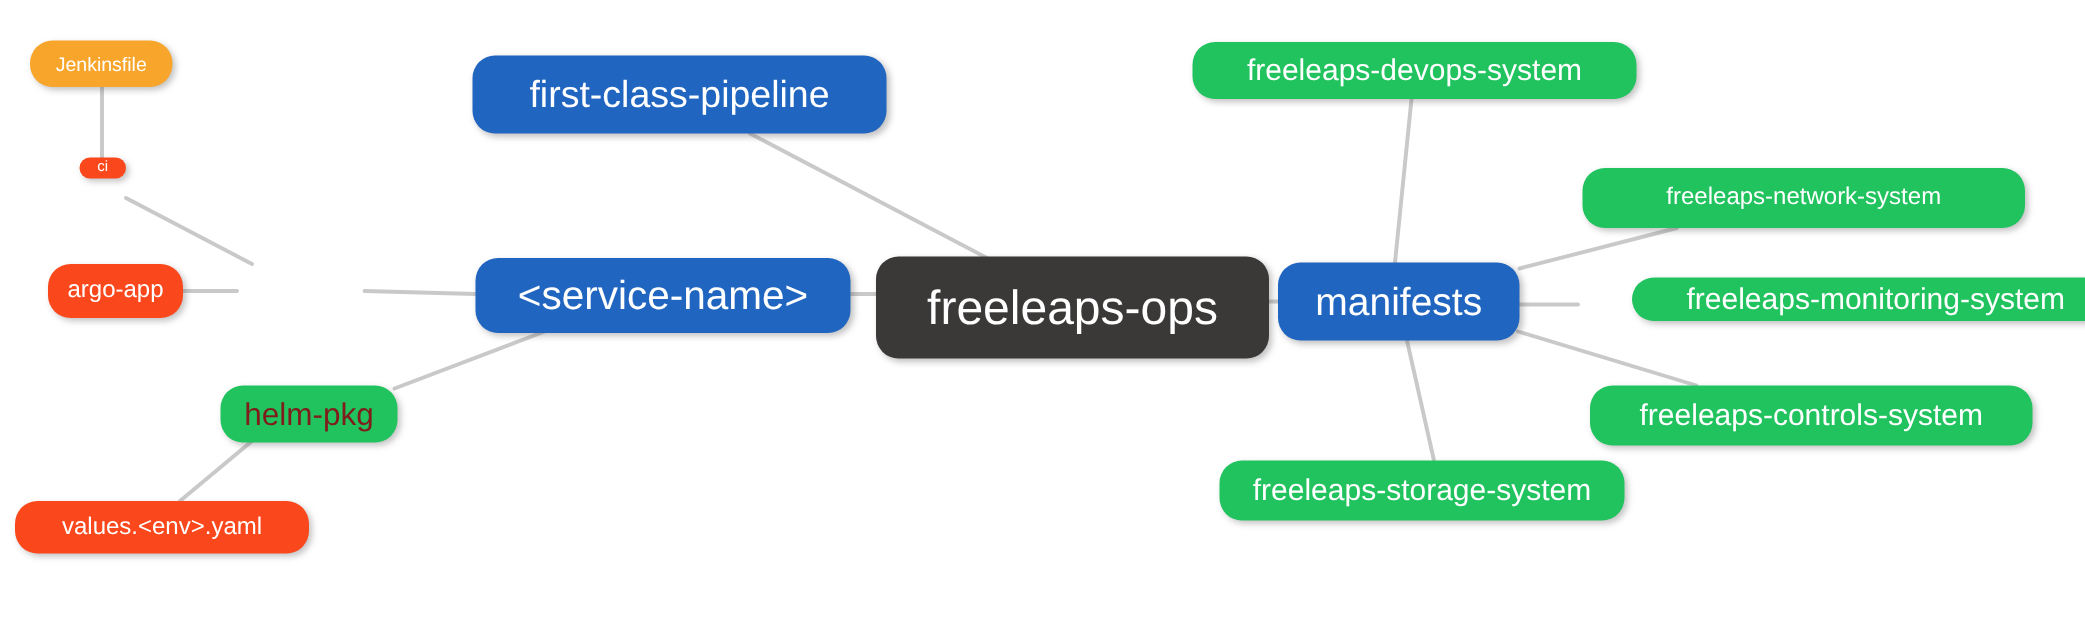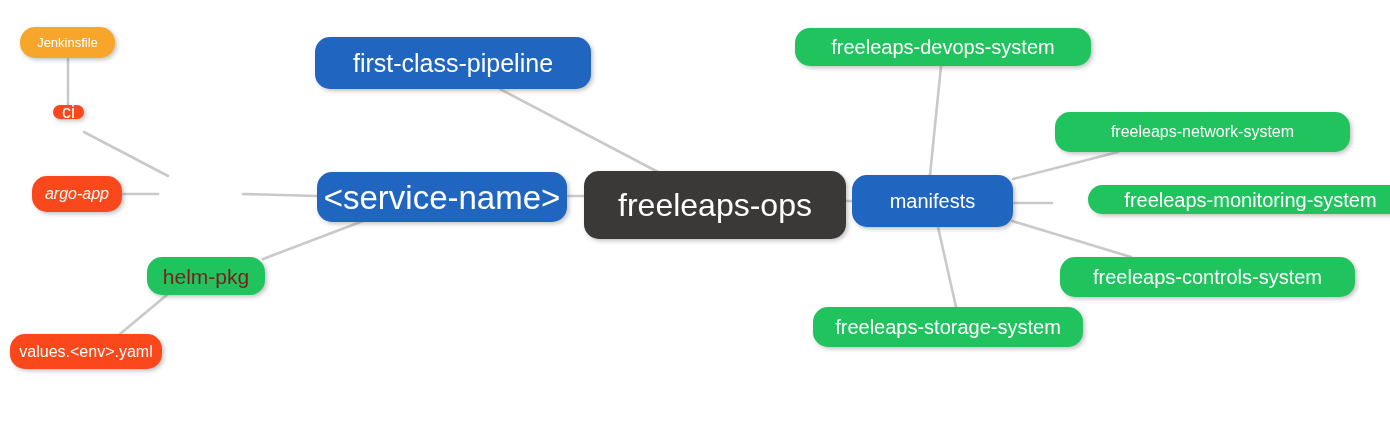--- a/index.html
+++ b/index.html
@@ -61,42 +61,42 @@
       <line x1="846" y1="201" x2="852" y2="201" stroke="#C9C9C9"></line>
       <line x1="941" y1="66" x2="930" y2="175" stroke="#C9C9C9"></line>
       <line x1="1013" y1="179" x2="1118" y2="152" stroke="#C9C9C9"></line>
       <line x1="1013" y1="203" x2="1052" y2="203" stroke="#C9C9C9"></line>
       <line x1="1012" y1="221" x2="1131" y2="257" stroke="#C9C9C9"></line>
       <line x1="938" y1="227" x2="956" y2="307" stroke="#C9C9C9"></line>
     </svg>
 <div class="node" style="left: 20px; top: 27px; width: 95px; height: 31px; font-size: 13px; background: rgb(247, 165, 43); color: rgb(255, 255, 255);">
       <span>Jenkinsfile</span>
     </div>
-    <div class="node" style="left: 53px; top: 105px; width: 31px; height: 14px; font-size: 18px; background: rgb(250, 72, 28); color: rgb(255, 255, 255);">
+    <div class="node" style="left: 53px; top: 105px; width: 31px; height: 14px; font-size: 10px; background: rgb(250, 72, 28); color: rgb(255, 255, 255);">
       <span>ci</span>
     </div>
-    <div class="node" style="left: 32px; top: 176px; width: 90px; height: 36px; font-size: 16px; background: rgb(250, 72, 28); color: rgb(255, 255, 255); font-style: italic;">
+    <div class="node" style="left: 32px; top: 176px; width: 90px; height: 36px; font-size: 16px; background: rgb(250, 72, 28); color: rgb(255, 255, 255);">
       <span>argo-app</span>
     </div>
     <div class="node" style="left: 147px; top: 257px; width: 118px; height: 38px; font-size: 21px; background: rgb(33, 195, 94); color: #7f1d1d;">
       <span>helm-pkg</span>
     </div>
-    <div class="node" style="left: 10px; top: 334px; width: 152px; height: 35px; font-size: 16px; background: rgb(250, 72, 28); color: rgb(255, 255, 255);">
+    <div class="node" style="left: 10px; top: 334px; width: 196px; height: 35px; font-size: 16px; background: rgb(250, 72, 28); color: rgb(255, 255, 255);">
       <span>values.&lt;env&gt;.yaml</span>
     </div>
     <div class="node" style="left: 315px; top: 37px; width: 276px; height: 52px; font-size: 25px; background: rgb(32, 101, 192); color: rgb(255, 255, 255);">
       <span>first-class-pipeline</span>
     </div>
-    <div class="node" style="left: 317px; top: 172px; width: 250px; height: 50px; font-size: 33px; background: rgb(32, 101, 192); color: rgb(255, 255, 255);">
+    <div class="node" style="left: 317px; top: 172px; width: 250px; height: 50px; font-size: 27px; background: rgb(32, 101, 192); color: rgb(255, 255, 255);">
       <span>&lt;service-name&gt;</span>
     </div>
     <div class="node" style="left: 584px; top: 171px; width: 262px; height: 68px; font-size: 32px; background: rgb(59, 56, 56); color: rgb(255, 255, 255);">
       <span>freeleaps-ops</span>
     </div>
-    <div class="node" style="left: 852px; top: 175px; width: 161px; height: 52px; font-size: 20px; background: rgb(32, 101, 192); color: rgb(255, 255, 255);">
+    <div class="node" style="left: 852px; top: 175px; width: 161px; height: 52px; font-size: 26px; background: rgb(32, 101, 192); color: rgb(255, 255, 255);">
       <span>manifests</span>
     </div>
     <div class="node" style="left: 795px; top: 28px; width: 296px; height: 38px; font-size: 20px; background: rgb(33, 195, 94); color: rgb(255, 255, 255); text-align: center;">
       <span>freeleaps-devops-system</span>
     </div>
     <div class="node" style="left: 1055px; top: 112px; width: 295px; height: 40px; font-size: 16px; background: rgb(33, 195, 94); color: rgb(255, 255, 255);">
       <span>freeleaps-network-system</span>
     </div>
     <div class="node" style="left: 1088px; top: 185px; width: 325px; height: 29px; font-size: 20px; background: rgb(33, 195, 94); color: rgb(255, 255, 255);">
       <span>freeleaps-monitoring-system</span>

